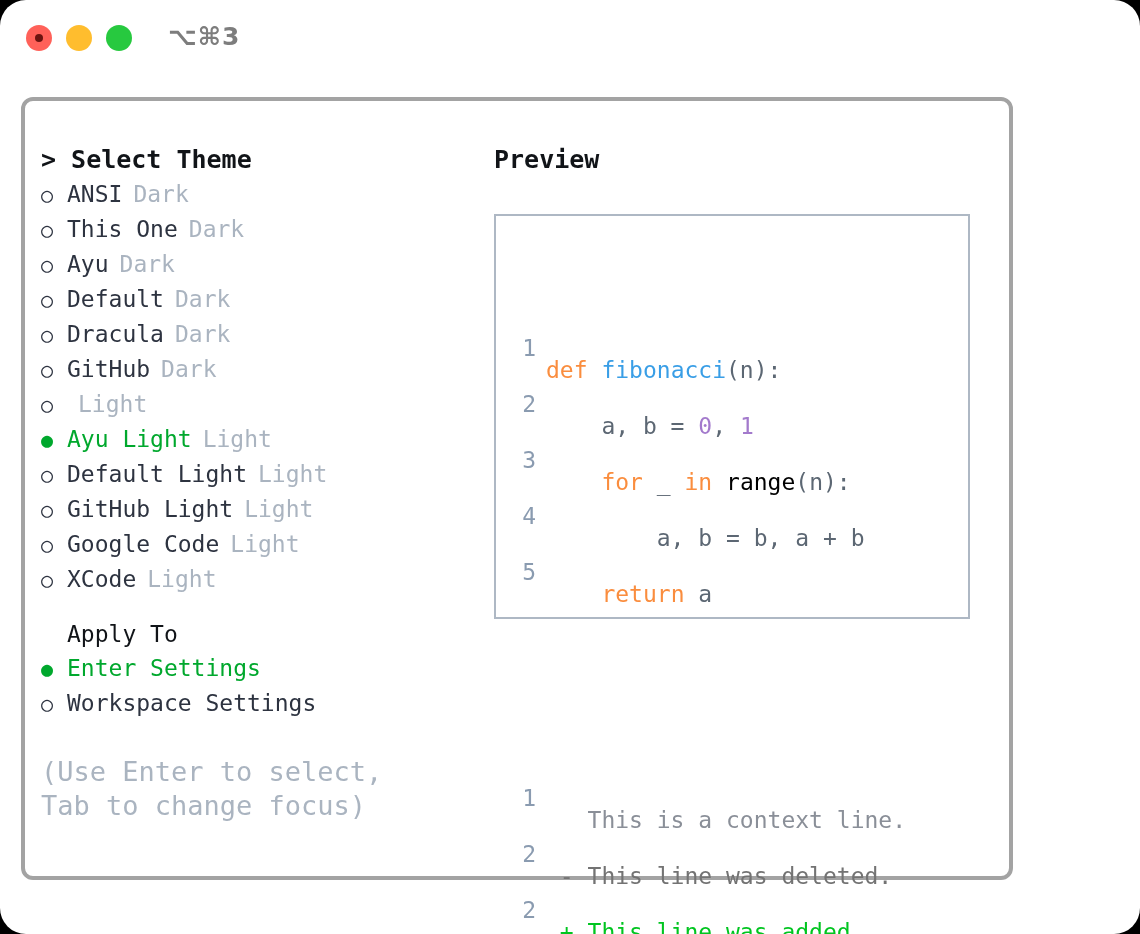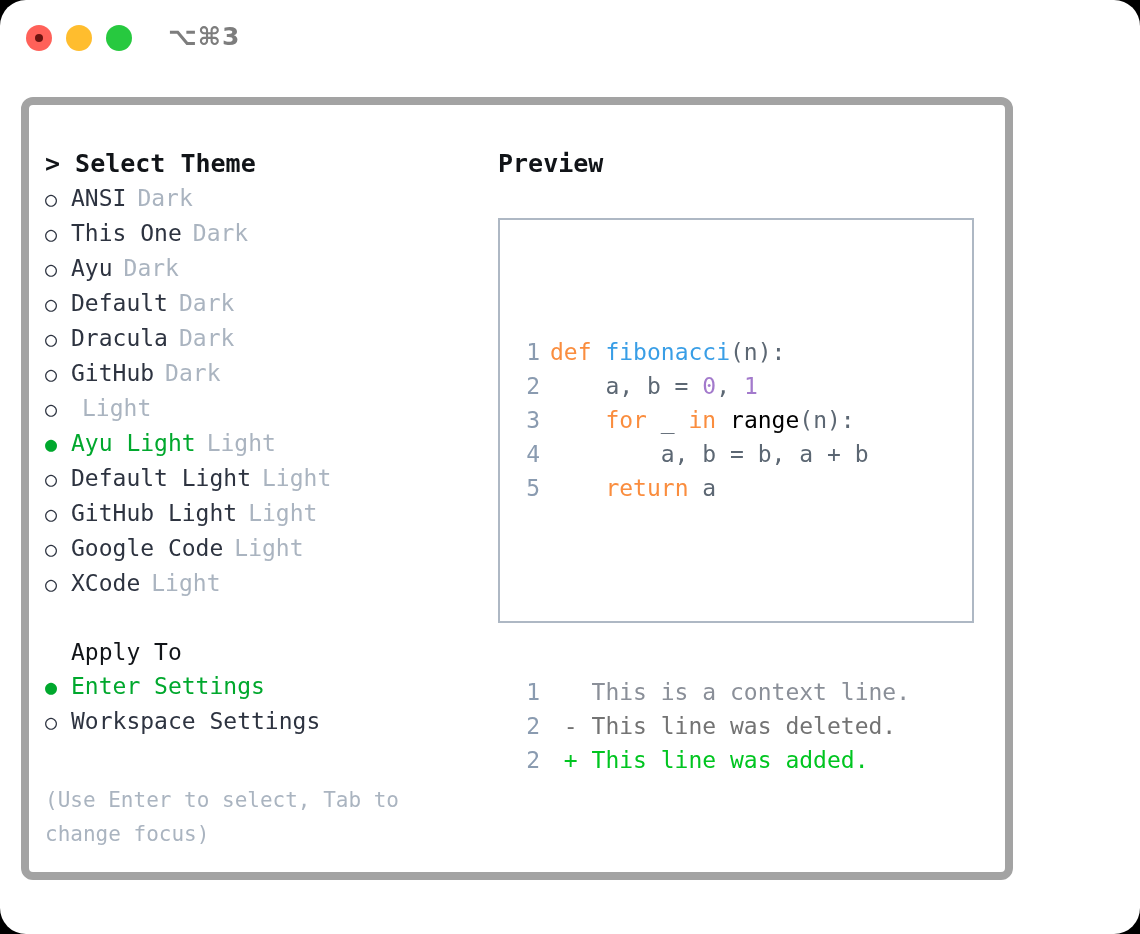--- a/index.html
+++ b/index.html
@@ -67,21 +67,21 @@
     font-family: "DejaVu Sans", sans-serif;
   }
 
   
   .panel {
     position: absolute;
     left: 21px;
     top: 97px;
     width: 992px;
     height: 783px;
-    border: 8px solid #a3a3a3;
+    border: 4px solid #a3a3a3;
     border-radius: 12px;
     box-sizing: border-box;
   }
 
   .columns {
     position: absolute;
     left: 0; top: 0;
     width: 100%;
     height: 100%;
   }
@@ -119,33 +119,33 @@
   }
   .opt-marker.sel { color: #00a82d; }
   .opt-label { color: #2d3340; }
   .opt-row.selected .opt-label { color: #00a82d; }
   .opt-variant {
     color: #aab4c0;
     padding-left: 11px;
   }
 
   .subsection {
-    margin-top: 34px;
+    margin-top: 20px;
   }
   .sub-title {
     font-size: 23px;
     color: #111418;
     line-height: 34px;
     padding-left: 26px;
     white-space: pre;
   }
 
   .hint {
-    margin-top: 44px;
-    font-size: 21px;
+    margin-top: 34px;
+    font-size: 27px;
     color: #aab4c0;
     line-height: 34px;
     width: 400px;
   }
 
   
   .right-col {
     position: absolute;
     left: 469px;
     top: 42px;
@@ -172,21 +172,21 @@
     white-space: pre;
   }
   .code-line { display: flex; white-space: pre; }
   .lineno {
     color: #8a9bb0;
     width: 26px;
     flex: 0 0 26px;
     text-align: right;
     padding-right: 10px;
   }
-  .code-text { white-space: pre; }
+  .code-text { white-space: pre; margin-top: 22px; }
 
   .tok-kw     { color: #fa8d3e; }
   .tok-fn     { color: #399ee6; }
   .tok-num    { color: #a37acc; }
   .tok-builtin{ color: #000000; }
   .tok-plain  { color: #5c6773; }
   .tok-punc   { color: #5c6773; }
 
   .blank-line { height: 34px; }
 

